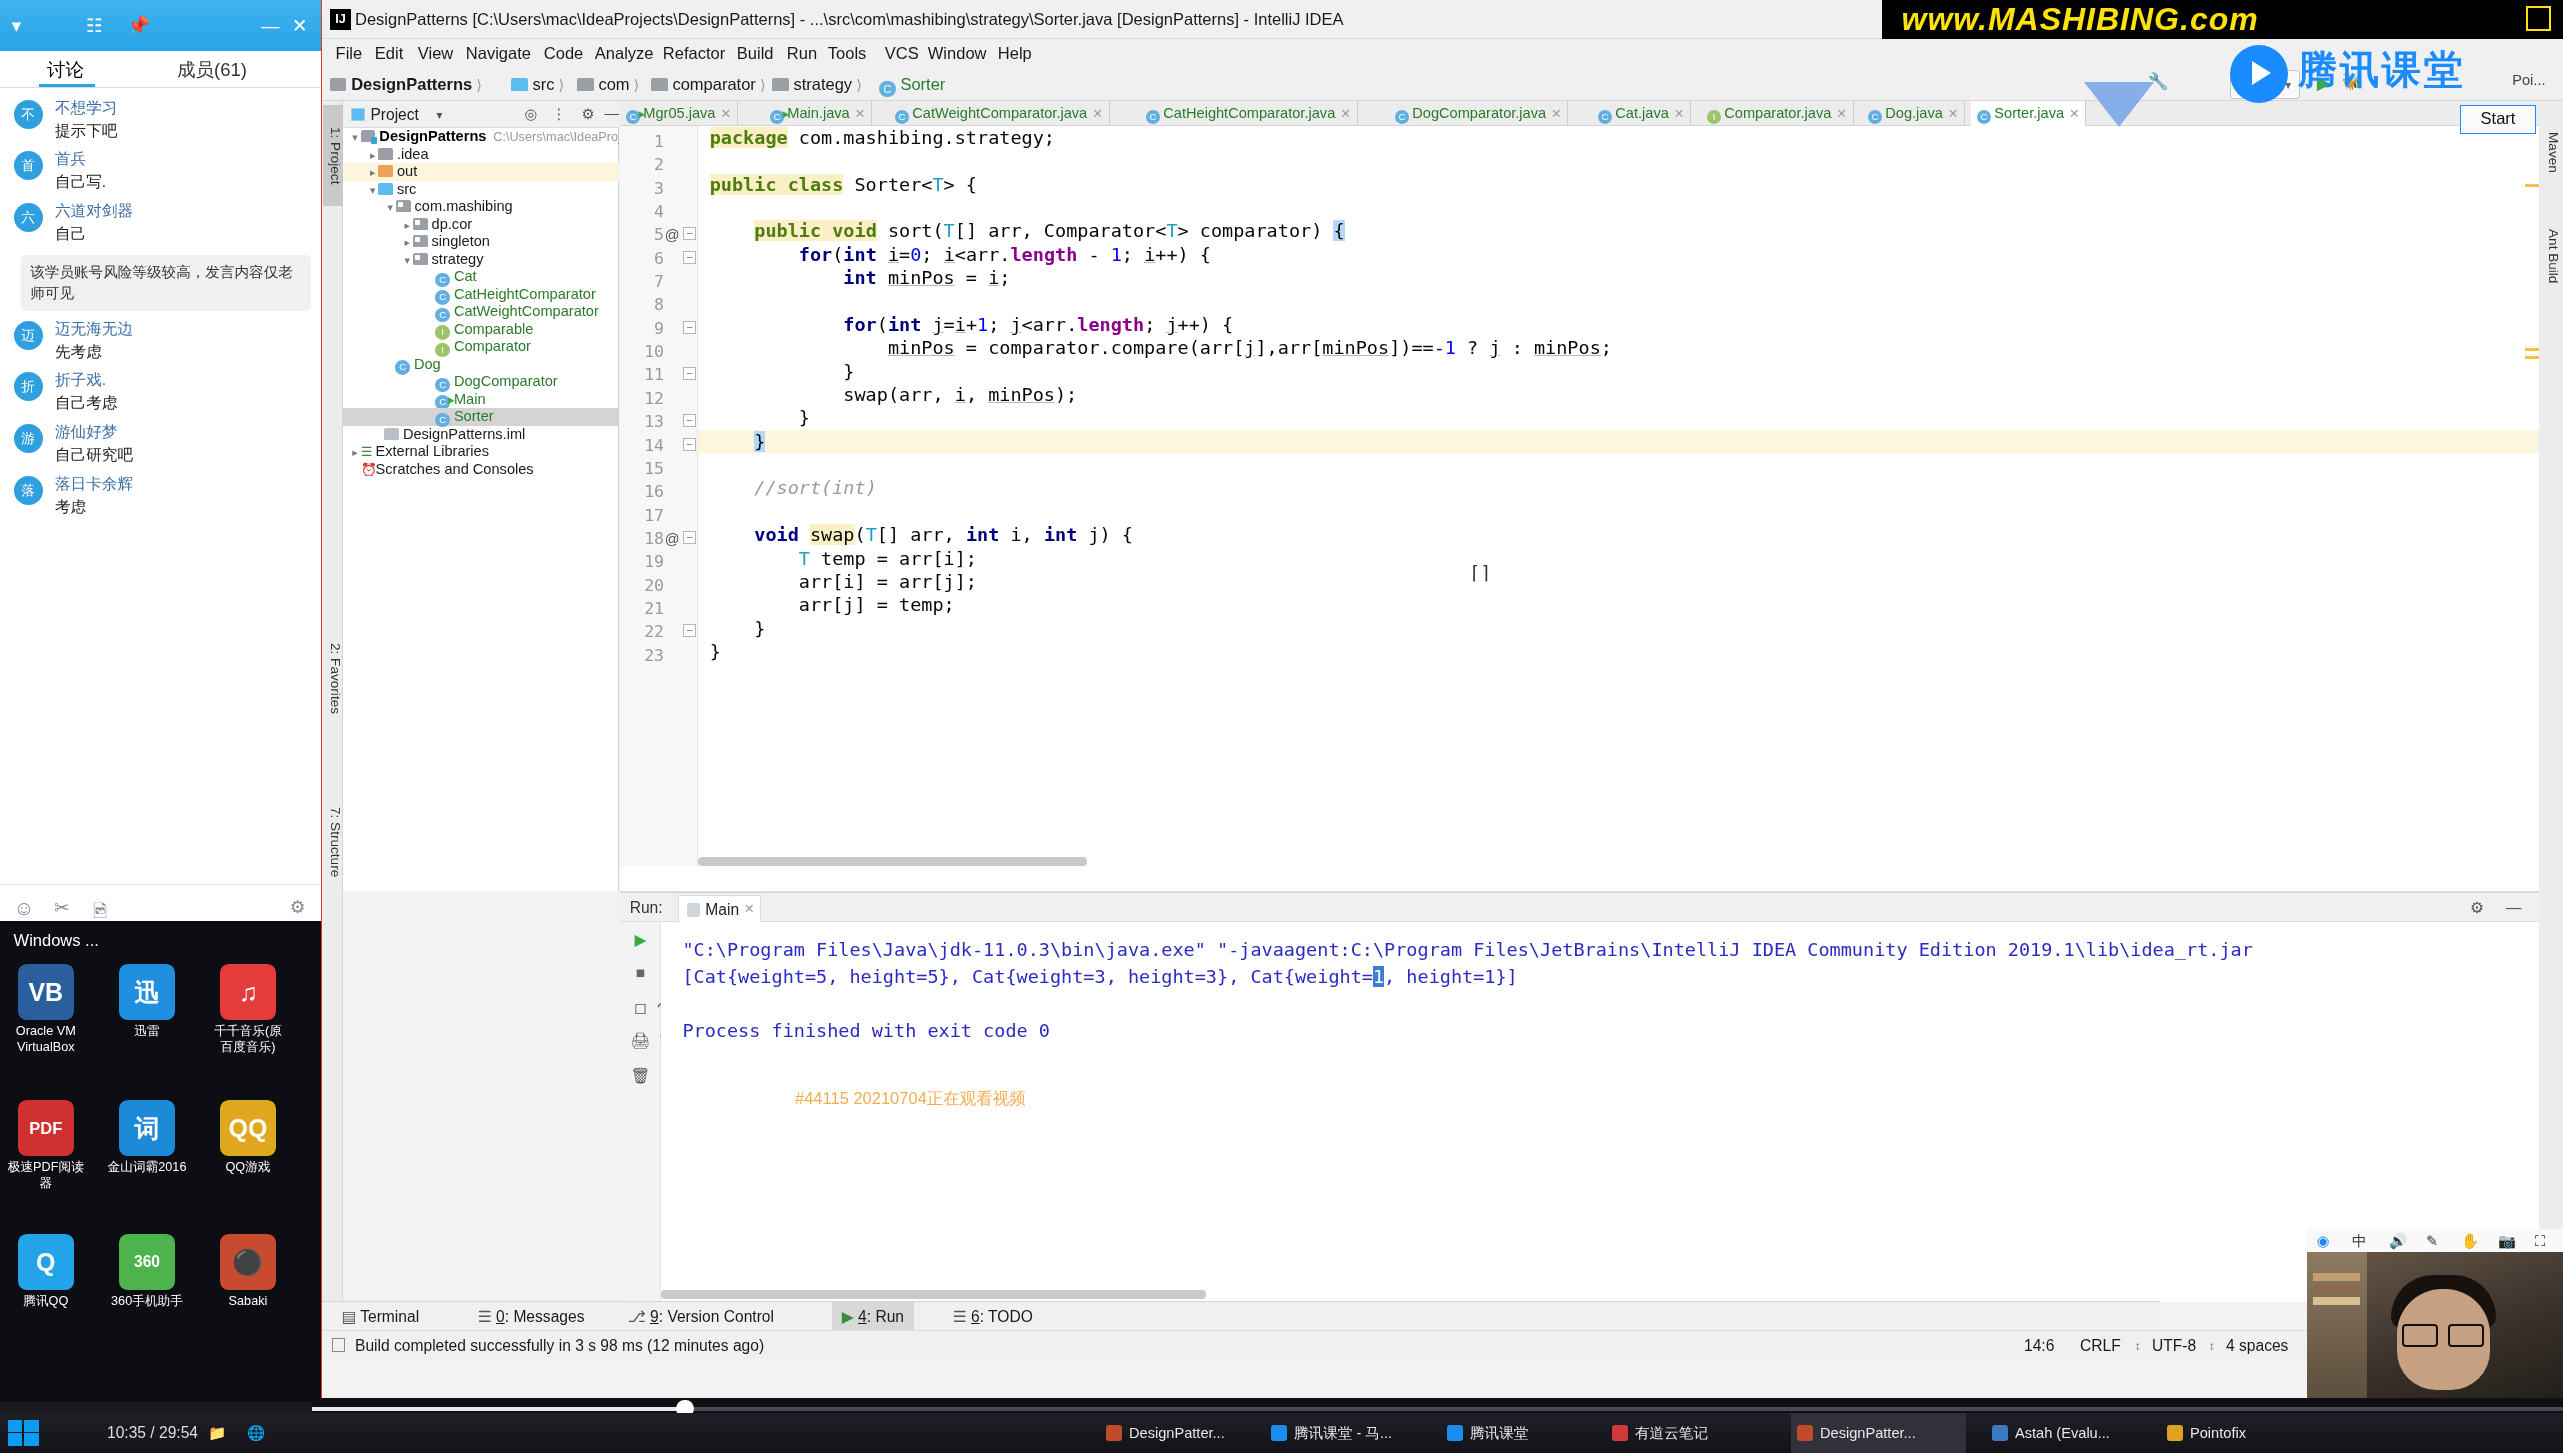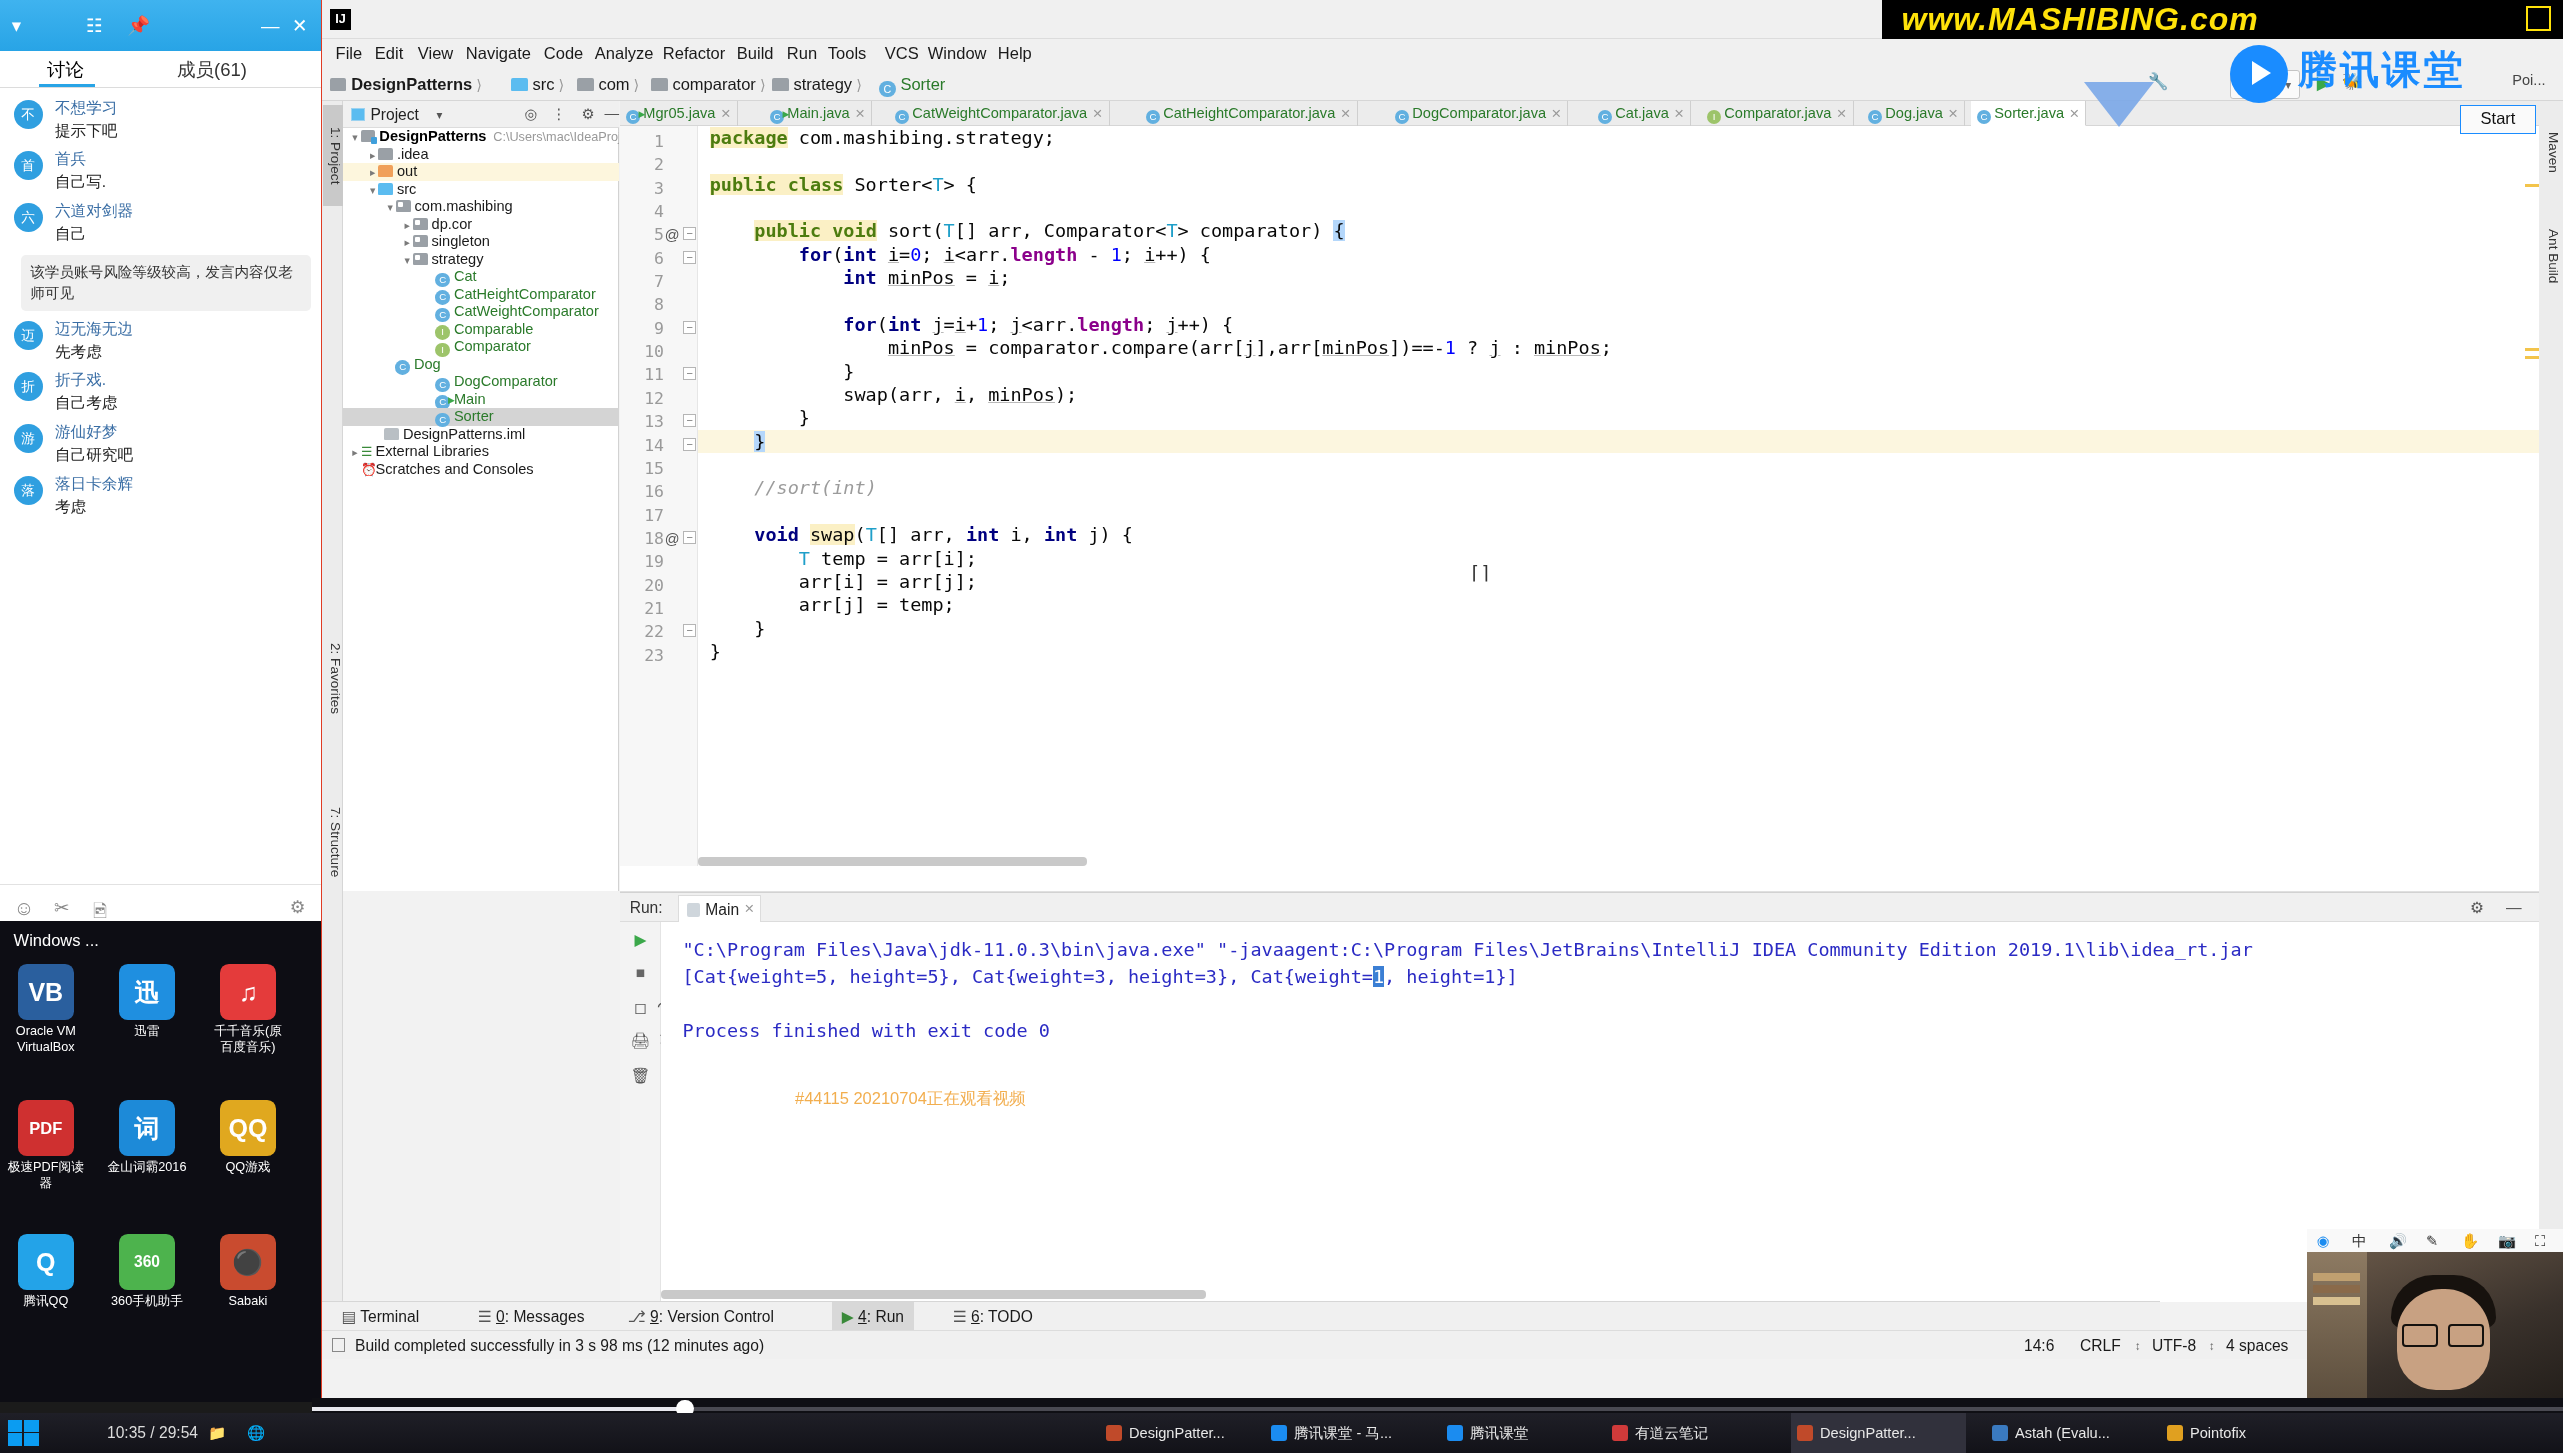--- a/index.html
+++ b/index.html
@@ -371,20 +371,21 @@
 </div>
 <div class="abs dicon" style="left:208px; top:1234px;">
   <div class="glyph" style="background:#c94b2f;">⚫</div>
   <span>Sabaki</span>
 </div>
 
 <div class="abs" id="ide">
 
   <div class="abs" id="ide-title">
     <div id="ide-logo">IJ</div>
+    <div class="t">DesignPatterns [C:\Users\mac\IdeaProjects\DesignPatterns] - ...\src\com\mashibing\strategy\Sorter.java [DesignPatterns] - IntelliJ IDEA</div>
   </div>
 
   <div class="abs" id="ide-menu">
     <div class="menu-item" style="left:7.8px;">File</div>
     <div class="menu-item" style="left:47px;">Edit</div>
     <div class="menu-item" style="left:90px;">View</div>
     <div class="menu-item" style="left:138px;">Navigate</div>
     <div class="menu-item" style="left:216px;">Code</div>
     <div class="menu-item" style="left:267px;">Analyze</div>
     <div class="menu-item" style="left:335px;">Refactor</div>

